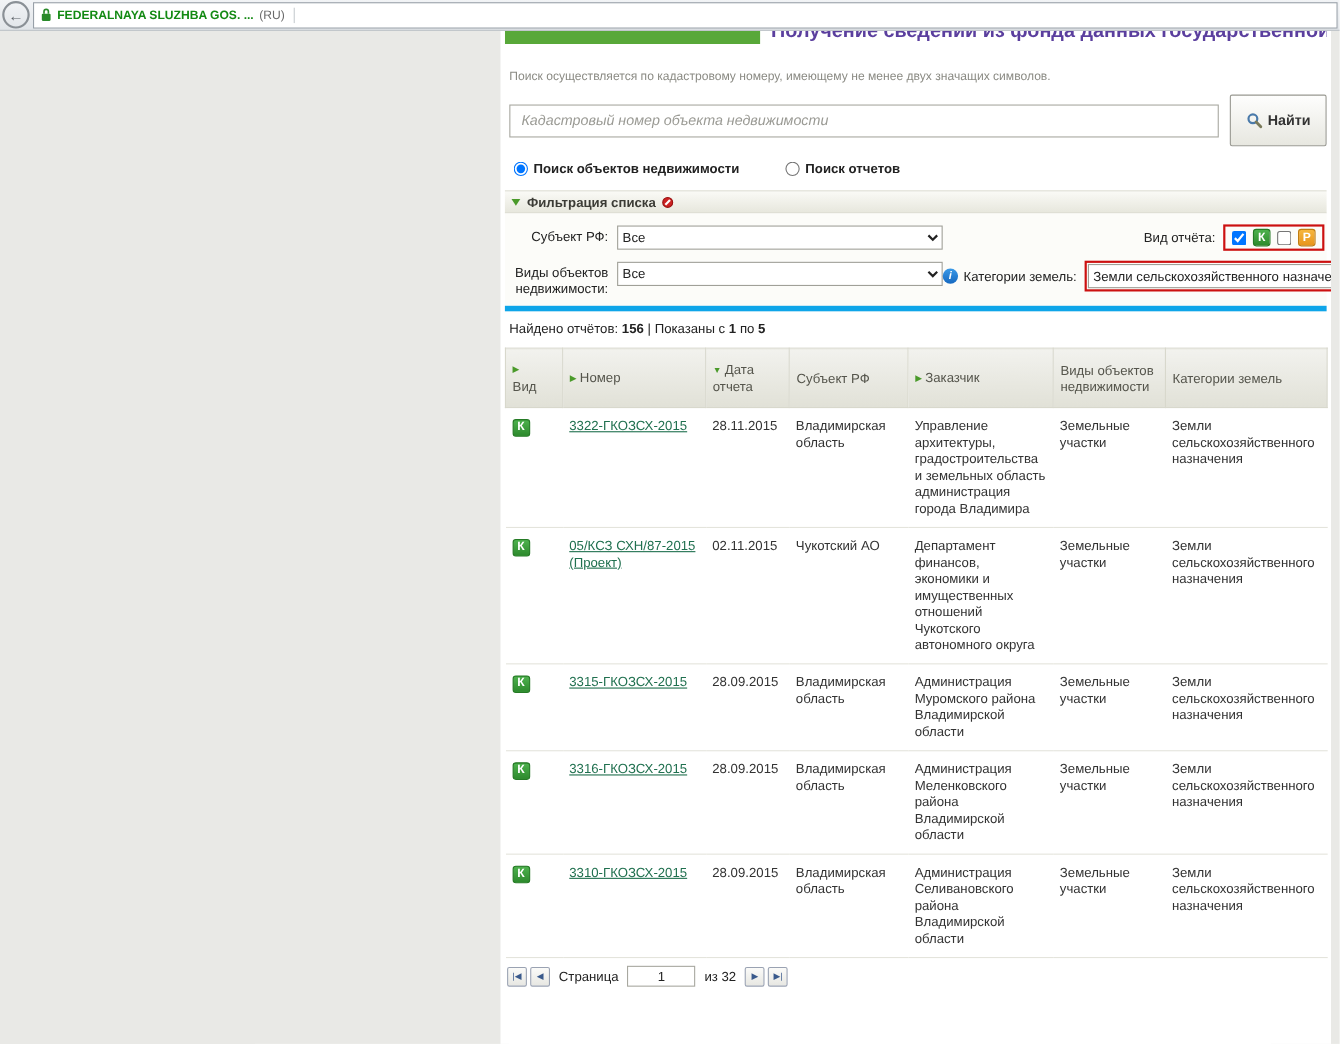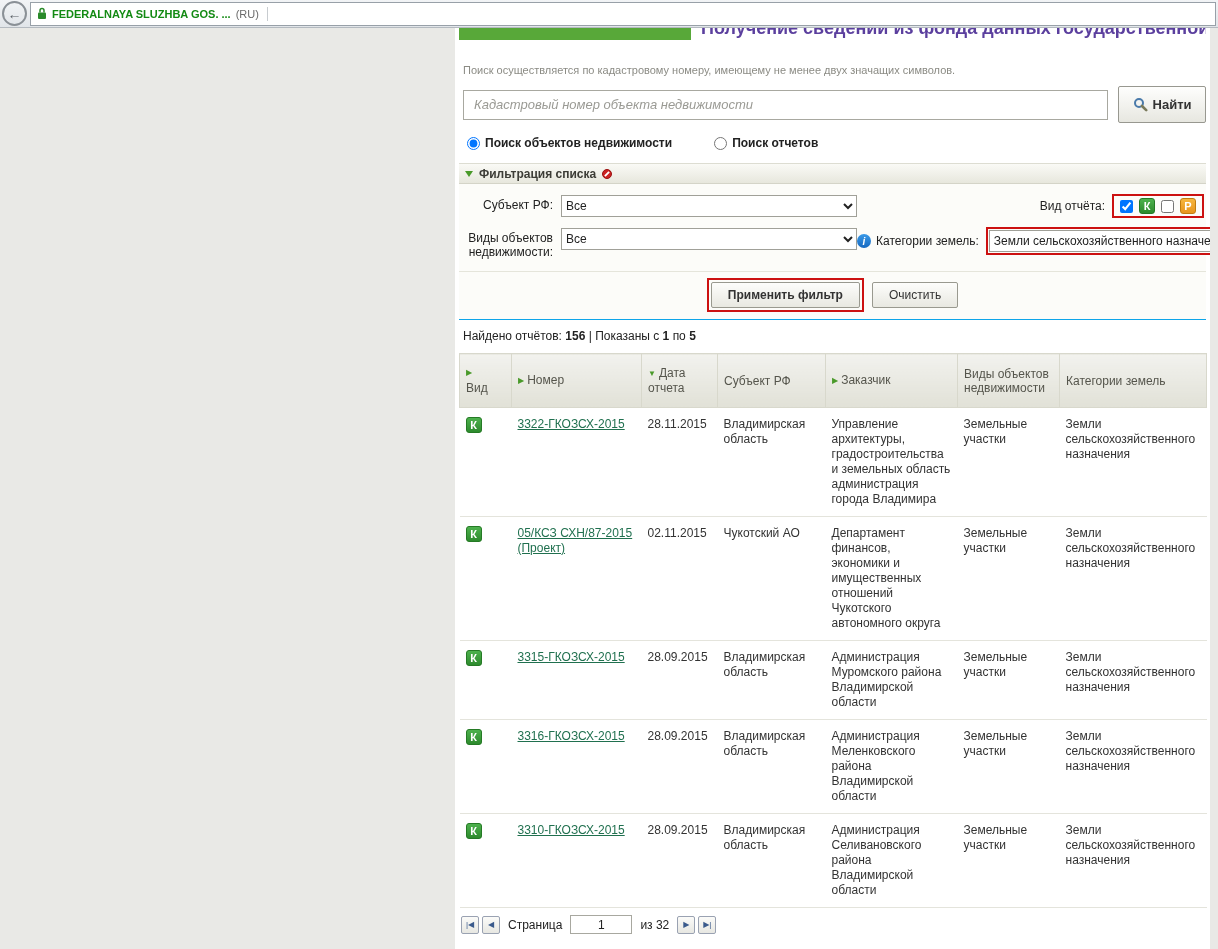--- a/index.html
+++ b/index.html
@@ -35,41 +35,41 @@
   .header-clip{height:12px;overflow:hidden;display:flex;align-items:flex-start;}
   .green-bar{width:232px;height:12px;background:#58a839;flex:none;margin-right:10px;}
   .page-title{font-size:18px;line-height:24px;color:#5b3f9e;white-space:nowrap;margin-top:-12px;font-weight:bold;}
 
   
   .hint{margin-top:23px;font-size:11px;color:#8b8b84;line-height:14px;padding-left:4px;}
   .search-row{margin-top:9px;display:flex;align-items:center;padding-left:4px;}
   .search-input{flex:1;height:30px;border:1px solid #a8a8a0;padding:0 10px;font-size:13px;
     font-family:inherit;color:#333;}
   .search-input::placeholder{color:#9a9a94;font-style:italic;}
-  .find-btn{width:88px;height:37px;margin-left:10px;background:linear-gradient(#fefefd,#e7e7e0);
+  .find-btn{width:88px;height:47px;margin-left:10px;background:linear-gradient(#fefefd,#e7e7e0);
     border:1px solid #989890;border-radius:2px;font-family:inherit;font-size:13px;font-weight:bold;
     color:#333;display:flex;align-items:center;justify-content:center;gap:5px;cursor:pointer;flex:none;}
   .radio-row{margin-top:13px;display:flex;align-items:center;padding-left:8px;
     font-size:12px;font-weight:bold;color:#222;}
   .radio-row label{display:flex;align-items:center;gap:5px;cursor:pointer;}
   .radio-row label + label{margin-left:42px;}
   .radio-row input{margin:0;}
 
   
   .filter-header{margin-top:13px;height:21px;background:linear-gradient(#fafaf6,#e7e7dd);
     border-top:1px solid #ddddd2;border-bottom:1px solid #d4d4c8;display:flex;align-items:center;
     padding:0 6px;cursor:pointer;}
   .tri-down{width:0;height:0;border-left:4px solid transparent;border-right:4px solid transparent;
     border-top:6px solid #4a9a2a;margin-right:6px;}
   .filter-title{font-size:12px;font-weight:bold;color:#3c3c36;}
   .red-dot{width:10px;height:10px;border-radius:50%;background:#cc2222;border:1px solid #991111;
     margin-left:6px;position:relative;flex:none;}
   .red-dot:after{content:"";position:absolute;left:1px;top:3px;width:6px;height:2px;background:#fff;
     transform:rotate(-45deg);}
-  .filter-panel{background:#fcfcf9;border-bottom:1px solid #0ea5e9;padding-top:10px;}
+  .filter-panel{background:#fcfcf9;border-bottom:5px solid #0ea5e9;padding-top:10px;}
   .frow{display:flex;align-items:flex-start;margin:0 2px 9px 2px;}
   .flabel{width:100px;text-align:right;font-size:12px;color:#222;padding-right:8px;padding-top:4px;
     line-height:14px;flex:none;}
   .fselect{width:296px;height:22px;font-size:12px;font-family:inherit;color:#222;flex:none;margin-top:1px;
     background:#fff;border:1px solid #a0a098;}
   .fright{margin-left:auto;display:flex;align-items:center;flex:none;}
   .flabel2{font-size:12px;color:#222;padding-right:7px;display:flex;align-items:center;gap:5px;}
   .red-box{border:2px solid #cc1111;display:inline-flex;align-items:center;padding:2px 6px;gap:6px;}
   .red-box.slim{padding:1px;}
   .fselect.land{width:238px;margin-top:0;}
@@ -199,26 +199,20 @@
             <span class="info-icon"></span>
             <span>Категории земель:</span>
           </div>
           <span class="red-box slim">
             <select class="fselect land">
               <option>Земли сельскохозяйственного назначения</option>
             </select>
           </span>
         </div>
       </div>
-      <div class="btn-row">
-        <span class="red-box btnwrap">
-          <button class="btn apply">Применить фильтр</button>
-        </span>
-        <button class="btn clear">Очистить</button>
-      </div>
     </div>
 
     <div class="results-line">
       <span>Найдено отчётов:</span>
       <b>156</b>
       <span>|</span>
       <span>Показаны с</span>
       <b>1</b>
       <span>по</span>
       <b>5</b>

